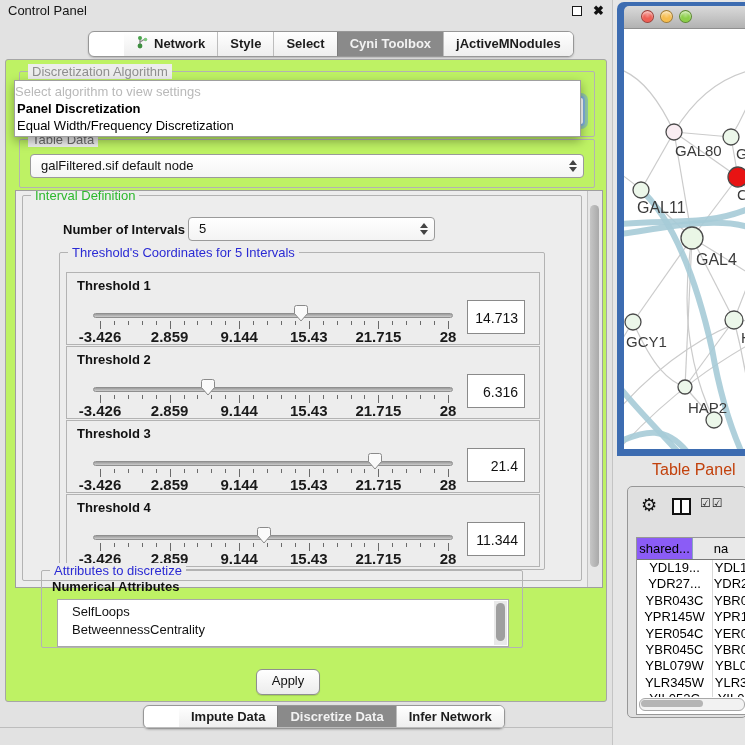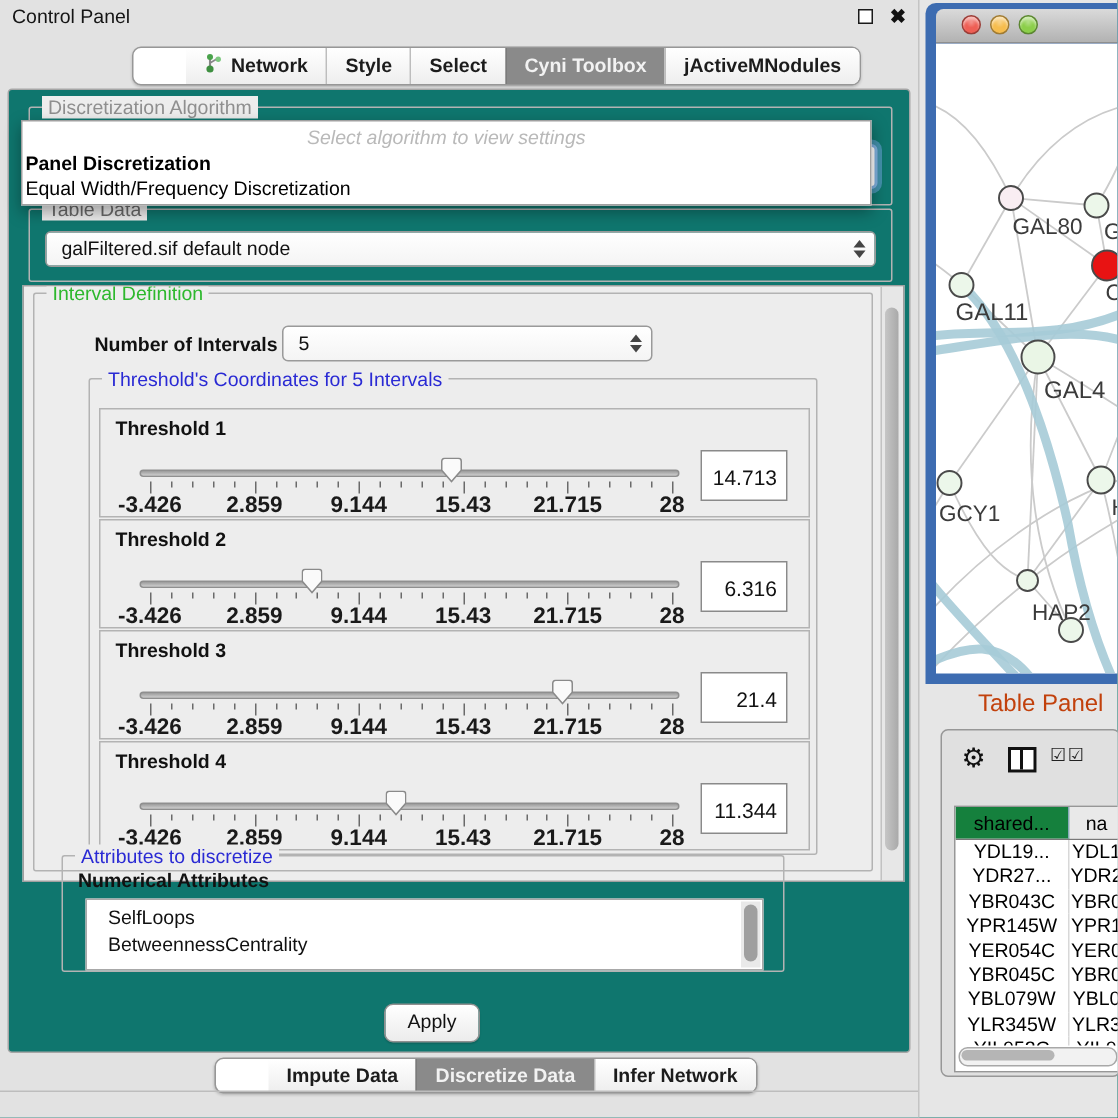--- a/index.html
+++ b/index.html
@@ -16,39 +16,39 @@
      box-shadow:0 1px 2px rgba(0,0,0,.2);background:#fff;}
   .tabbar .tab{padding:3px 12px 4px;font-size:13px;font-weight:bold;color:#1c1c1c;
      background:linear-gradient(#ffffff,#eeeeee);border-left:1px solid #bdbdbd;
      display:flex;align-items:center;gap:5px;white-space:nowrap;}
   .tabbar .tab:first-child{border-left:none;margin-left:35px;}
   .tabbar .tab.selected{background:#8a8a8a;color:#f2f2f2;border-left-color:#7b7b7b;}
   .top-tabs{left:88px;top:31px;}
   .bottom-tabs{left:143px;top:705px;}
   .cp-bottom-line{position:absolute;left:0;top:727px;width:612px;height:1px;background:#bdbdbd;}
   .content{position:absolute;left:5px;top:59px;width:600px;height:641px;
-     border:1px solid #a6a6a6;border-radius:3px;background:#0f766e;}
+     border:1px solid #a6a6a6;border-radius:3px;background:#bef264;}
   
   .group{position:absolute;border:1px solid #b3b3b3;border-radius:2px;}
   .gtitle{position:absolute;top:-8px;left:8px;background:#ededed;padding:0 4px;font-size:13px;white-space:nowrap;}
   .gtitle.faded{color:#8f8f8f;} .gtitle.dim{color:#6a6a6a;}
   .gtitle.green{color:#2db82d;} .gtitle.blue{color:#2a2ad4;}
   
   .combo{position:absolute;background:linear-gradient(#ffffff,#f4f4f4);border:1px solid #9a9a9a;
      border-radius:4px;font-size:13px;color:#111;line-height:22px;padding-left:10px;box-sizing:border-box;}
   .combo .stepper{position:absolute;right:6px;top:50%;transform:translateY(-50%);width:8px;height:12px;}
   .stepper .up{position:absolute;top:0;left:0;width:0;height:0;
      border-left:4px solid transparent;border-right:4px solid transparent;border-bottom:5px solid #444;}
   .stepper .dn{position:absolute;bottom:0;left:0;width:0;height:0;
      border-left:4px solid transparent;border-right:4px solid transparent;border-top:5px solid #444;}
   .combo.focused{border:2px solid #7fb0de;box-shadow:0 0 0 3px rgba(110,165,220,.55);background:#fff;}
   
   .popup{position:absolute;left:8px;top:20px;width:565px;height:55px;background:#fff;
      border:1px solid #a0a0a0;box-shadow:0 4px 10px rgba(0,0,0,.35);z-index:40;font-size:13px;}
-  .popup .ph{color:#b9b9b9;text-align:center;height:17px;line-height:17px;margin-top:2px;font-style:italic;}
+  .popup .ph{color:#b9b9b9;height:17px;line-height:17px;margin-top:2px;}
   .popup .opt{height:17px;line-height:17px;padding-left:2px;color:#000;}
   .popup .opt.bold{font-weight:bold;}
   
   .viewport{position:absolute;left:9px;top:130px;width:586px;height:396px;border:1px solid #9f9f9f;background:#ededed;overflow:hidden;}
   .vscroll{position:absolute;right:0;top:0;width:14px;height:100%;background:#e7e7e7;border-left:1px solid #c2c2c2;}
   .vscroll .thumb{position:absolute;left:2px;width:9px;background:linear-gradient(90deg,#c6c6c6,#a9a9a9);border-radius:5px;}
   .num-label{position:absolute;font-size:13px;font-weight:bold;color:#111;}
   
   .th-panel{position:absolute;left:6px;width:472px;height:71px;border:1px solid #b3b3b3;background:#ededed;}
   .th-label{position:absolute;left:10px;top:5px;font-size:13px;font-weight:bold;color:#111;}
@@ -80,21 +80,21 @@
   .tp-label{position:absolute;left:652px;top:461px;font-size:16px;color:#c2410c;}
   .table-box{position:absolute;left:627px;top:486px;width:120px;height:232px;background:#e0e0e0;
      border:1px solid #979797;border-radius:5px;box-sizing:border-box;}
   .tb-gear{position:absolute;left:13px;top:7px;font-size:18px;color:#111;}
   .tb-cols{position:absolute;left:44px;top:11px;width:15px;height:13px;border:2px solid #111;background:#fff;}
   .tb-cols:after{content:"";position:absolute;left:6px;top:0;width:2px;height:13px;background:#111;}
   .tb-checks{position:absolute;left:72px;top:9px;font-size:12px;color:#222;letter-spacing:1px;}
   .table-wrap{position:absolute;left:8px;top:50px;width:112px;height:176px;border:1px solid #979797;background:#fff;overflow:hidden;}
   .t-header{display:flex;height:21px;border-bottom:1px solid #787878;font-size:13px;}
   .t-header .hc{line-height:21px;text-align:center;box-sizing:border-box;}
-  .t-header .hc1{width:76px;background:#15803d;border-right:1px solid #8aa8bb;}
+  .t-header .hc1{width:56px;background:#8b5cf6;border-right:1px solid #8aa8bb;}
   .t-header .hc2{flex:1;background:#e9e9e9;}
   .t-rows{height:137px;overflow:hidden;}
   .t-row{display:flex;height:16.4px;font-size:13px;}
   .t-row .c1{width:76px;text-align:center;line-height:16.4px;border-right:1px solid #d8d8d8;box-sizing:border-box;}
   .t-row .c2{flex:1;text-align:center;line-height:16.4px;}
   .hscroll{position:absolute;left:2px;bottom:3px;width:104px;height:11px;border:1px solid #a8a8a8;
      border-radius:6px;background:#f2f2f2;}
   .hscroll .thumb{position:absolute;left:1px;top:1px;width:62px;height:7px;background:#b5b5b5;border-radius:4px;}
 </style>
 </head>

